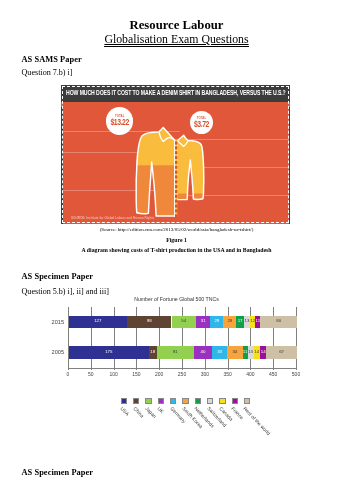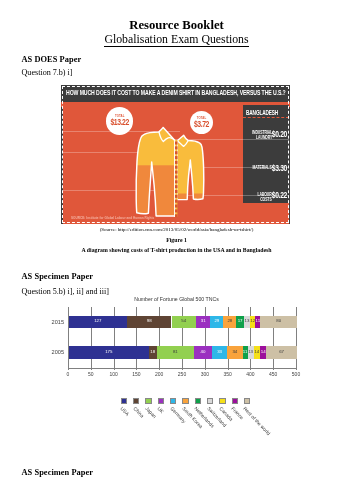--- a/index.html
+++ b/index.html
@@ -4,21 +4,21 @@
 <style>
   html,body{margin:0;padding:0;}
   body{width:353px;height:500px;background:#ffffff;font-family:"Liberation Serif",serif;
        overflow:hidden;position:relative;-webkit-font-smoothing:antialiased;}
   .page{position:absolute;left:0;top:0;width:353px;height:500px;}
 
   
   #doc-title{position:absolute;left:0;width:353px;top:18.5px;text-align:center;
              font-weight:bold;font-size:12.7px;line-height:12.7px;color:#000;}
   #doc-subtitle{position:absolute;left:0;width:353px;top:33.8px;text-align:center;
-                font-size:11.8px;line-height:11.8px;color:#000;}
+                font-size:11.8px;line-height:11.8px;color:#000;text-decoration:underline;}
   #doc-subtitle span{border-bottom:0.9px solid #000;padding-bottom:0.5px;}
   .sec-head{position:absolute;left:21.5px;font-weight:bold;font-size:8.4px;
             line-height:8.4px;color:#000;letter-spacing:0.05px;}
   .q-line{position:absolute;left:21.5px;font-size:8.1px;line-height:8px;color:#000;}
 
   
   #info{position:absolute;left:61px;top:85px;width:229px;height:139px;background:#e0573a;
         overflow:hidden;}
   #info-dash{position:absolute;left:1.4px;top:1.4px;width:226.2px;height:136.2px;
              box-sizing:border-box;border:1.3px dashed #ffffff;pointer-events:none;z-index:40;}
@@ -72,24 +72,24 @@
   .lg-sw{position:absolute;width:6.4px;height:6.3px;}
   .lg-tx{position:absolute;font-family:"Liberation Sans",sans-serif;font-size:4.9px;
          color:#3a3a3a;white-space:nowrap;transform-origin:left top;transform:rotate(47deg);
          line-height:5px;}
 </style>
 </head>
 <body>
 
 <div class="page">
 
-  <div id="doc-title">Resource Booklet</div>
+  <div id="doc-title">Resource Labour</div>
   <div id="doc-subtitle"><span>Globalisation Exam Questions</span></div>
 
-  <div class="sec-head" style="top:55.5px">AS DOES Paper</div>
+  <div class="sec-head" style="top:55.5px">AS SAMS Paper</div>
   <div class="q-line" style="top:69px">Question 7.b) i]</div>
 
   <div id="info">
     <div id="info-body"></div>
     <div id="orange-mid"></div>
 
     <div class="hline" style="left:2.4px;top:46.3px;width:117px"></div>
     <div class="hline" style="left:2.4px;top:66.8px;width:117px"></div>
     <div class="hline" style="left:2.4px;top:104.6px;width:117px"></div>
     <div class="hline" style="left:112px;top:53.6px;width:116px"></div>
@@ -131,30 +131,20 @@
           <rect x="114" y="105" width="2.5" height="3.0" fill="#d8552f"></rect>
           <rect x="114" y="109.85" width="2.5" height="3.0" fill="#d8552f"></rect>
           <rect x="114" y="114.69999999999999" width="2.5" height="3.0" fill="#d8552f"></rect>
           <rect x="114" y="119.55" width="2.5" height="3.0" fill="#d8552f"></rect>
           <rect x="114" y="124.39999999999999" width="2.5" height="3.0" fill="#d8552f"></rect>
           <rect x="114" y="129.25" width="2.5" height="3.0" fill="#d8552f"></rect>
         </g>
       </svg>
 
 
-    <div class="panel" id="panel-right">
-      <div class="lbl ctry" style="left:3.5px;top:4.5px">BANGLADESH</div>
-      <div class="panel-dash" style="left:0;top:12.5px;width:46.5px"></div>
-      <div class="lbl amt" style="right:2.1px;top:25.7px;text-align:right;transform-origin:right top">$0.20</div>
-      <div class="lbl cat" style="right:16.8px;top:26.4px;width:22px;text-align:right;transform-origin:right top">INDUSTRIAL LAUNDRY</div>
-      <div class="lbl amt" style="right:2.1px;top:59px;text-align:right;transform-origin:right top">$3.30</div>
-      <div class="lbl cat" style="right:17.4px;top:61.8px;width:22px;text-align:right;transform-origin:right top">MATERIALS</div>
-      <div class="lbl amt" style="right:2.1px;top:86.4px;text-align:right;transform-origin:right top">$0.22</div>
-      <div class="lbl cat" style="right:17.4px;top:88.6px;width:26px;text-align:right;transform-origin:right top">LABOUR COSTS</div>
-    </div>
 
     <div class="circ" id="circ-left" style="left:45px;top:22.3px;width:27.4px;height:27.4px">
       <div class="t" style="margin-top:7.4px">TOTAL</div>
       <div class="v">$13.22</div>
     </div>
     <div class="circ" id="circ-right" style="left:129.2px;top:25.7px;width:23px;height:23px">
       <div class="t" style="margin-top:6.0px">TOTAL</div>
       <div class="v">$3.72</div>
     </div>
 

